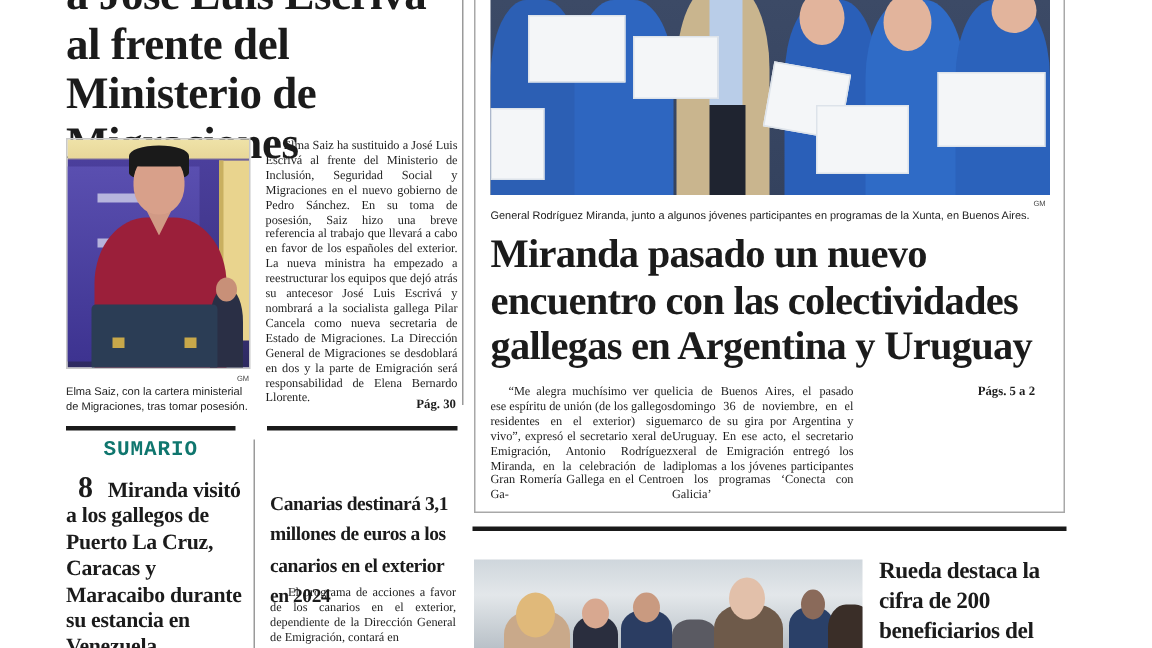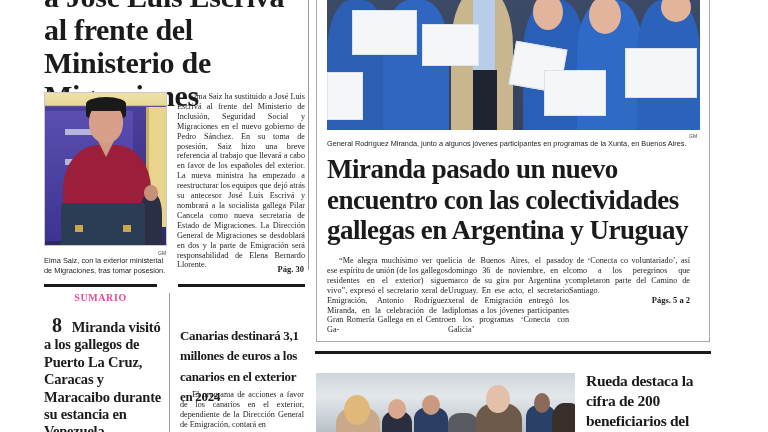--- a/index.html
+++ b/index.html
@@ -56,22 +56,22 @@
 
   
   .rule-thick { height: 3px; background: #1a1a1a; }
   .rule-sumario { left: 44px; top: 284px; width: 113px; }
   .rule-canarias { left: 178px; top: 284px; width: 127px; }
   .vline-sumario { left: 169px; top: 293px; width: 1px; height: 139px; background: #9a9a9a; }
 
   
   .sumario-title {
     left: 44px; top: 292px; width: 113px; text-align: center;
-    font-family: Liberation Serif, serif; font-weight: bold; font-size: 10px; letter-spacing: 0.6px;
-    color: #ec4899;
+    font-family: Liberation Mono, monospace; font-weight: bold; font-size: 14px; letter-spacing: 0.6px;
+    color: #0f766e;
   }
   .sumario-item {
     left: 44px; top: 317px; width: 120px;
     font-weight: bold; font-size: 14.5px; line-height: 17.4px; color: #1b1b1b; letter-spacing: -0.2px;
   }
   .sumario-num { font-size: 20px; margin-left: 8px; margin-right: 10px; }
 
   
   .canarias-headline {
     left: 180px; top: 291px; width: 128px;
@@ -146,21 +146,21 @@
   <div class="head"></div>
   <div class="hair" style="top:4px;height:14px;"></div>
   <div class="man"></div>
   <div class="manhead"></div>
   <div class="case">
       <div class="clasp" style="left:14px"></div>
       <div class="clasp" style="right:14px"></div>
     </div>
 </div>
 <div class="abs credit credit-elma">GM</div>
-<div class="abs caption-elma">Elma Saiz, con la exterior ministerial de Migraciones, tras tomar posesión.</div>
+<div class="abs caption-elma">Elma Saiz, con la cartera ministerial de Migraciones, tras tomar posesión.</div>
 
 <div class="abs body-elma">Elma Saiz ha sustituido a José Luis Escrivá al frente del Ministerio de Inclusión, Seguridad Social y Migraciones en el nuevo gobierno de Pedro Sánchez. En su toma de posesión, Saiz hizo una breve referencia al trabajo que llevará a cabo en favor de los españoles del exterior. La nueva ministra ha empezado a reestructurar los equipos que dejó atrás su antecesor José Luis Escrivá y nombrará a la socialista gallega Pilar Cancela como nueva secretaria de Estado de Migraciones. La Dirección General de Migraciones se desdoblará en dos y la parte de Emigración será responsabilidad de Elena Bernardo Llorente.</div>
 <div class="abs pag-elma">Pág. 30</div>
 
 <div class="abs rule-thick rule-sumario"></div>
 <div class="abs rule-thick rule-canarias"></div>
 <div class="abs vline-sumario"></div>
 
 <div class="abs sumario-title">SUMARIO</div>
 <div class="abs sumario-item">
@@ -195,21 +195,20 @@
 <div class="abs miranda-headline">Miranda pasado un nuevo encuentro con las colectividades gallegas en Argentina y Uruguay</div>
 
 <div class="abs miranda-cols">
   <div class="miranda-col">
     <p class="ind">“Me alegra muchísimo ver que ese espíritu de unión (de los gallegos residentes en el exterior) sigue vivo”, expresó el secretario xeral de Emigración, Antonio Rodríguez Miranda, en la celebración de la Gran Romería Gallega en el Centro Ga-</p>
   </div>
   <div class="miranda-col">
     <p>licia de Buenos Aires, el pasado domingo 36 de noviembre, en el marco de su gira por Argentina y Uruguay. En ese acto, el secretario xeral de Emigración entregó los diplomas a los jóvenes participantes en los programas ‘Conecta con Galicia’</p>
   </div>
   <div class="miranda-col">
-    <p>y de ‘Conecta co voluntariado’, así como a los peregrinos que completaron parte del Camino de Santiago.</p>
     <p class="miranda-pags">Págs. 5 a 2</p>
   </div>
 </div>
 
 <div class="abs rule-thick rule-bottom"></div>
 
 <div class="abs photo-rueda">
   <div class="fig" style="left:20px;top:34px;width:44px;height:40px;background:#c9a98a;"></div>
   <div class="hd" style="left:28px;top:22px;width:26px;height:30px;background:#e0b97a;"></div>
   <div class="fig" style="left:66px;top:38px;width:30px;height:30px;background:#2a2e3e;"></div>

